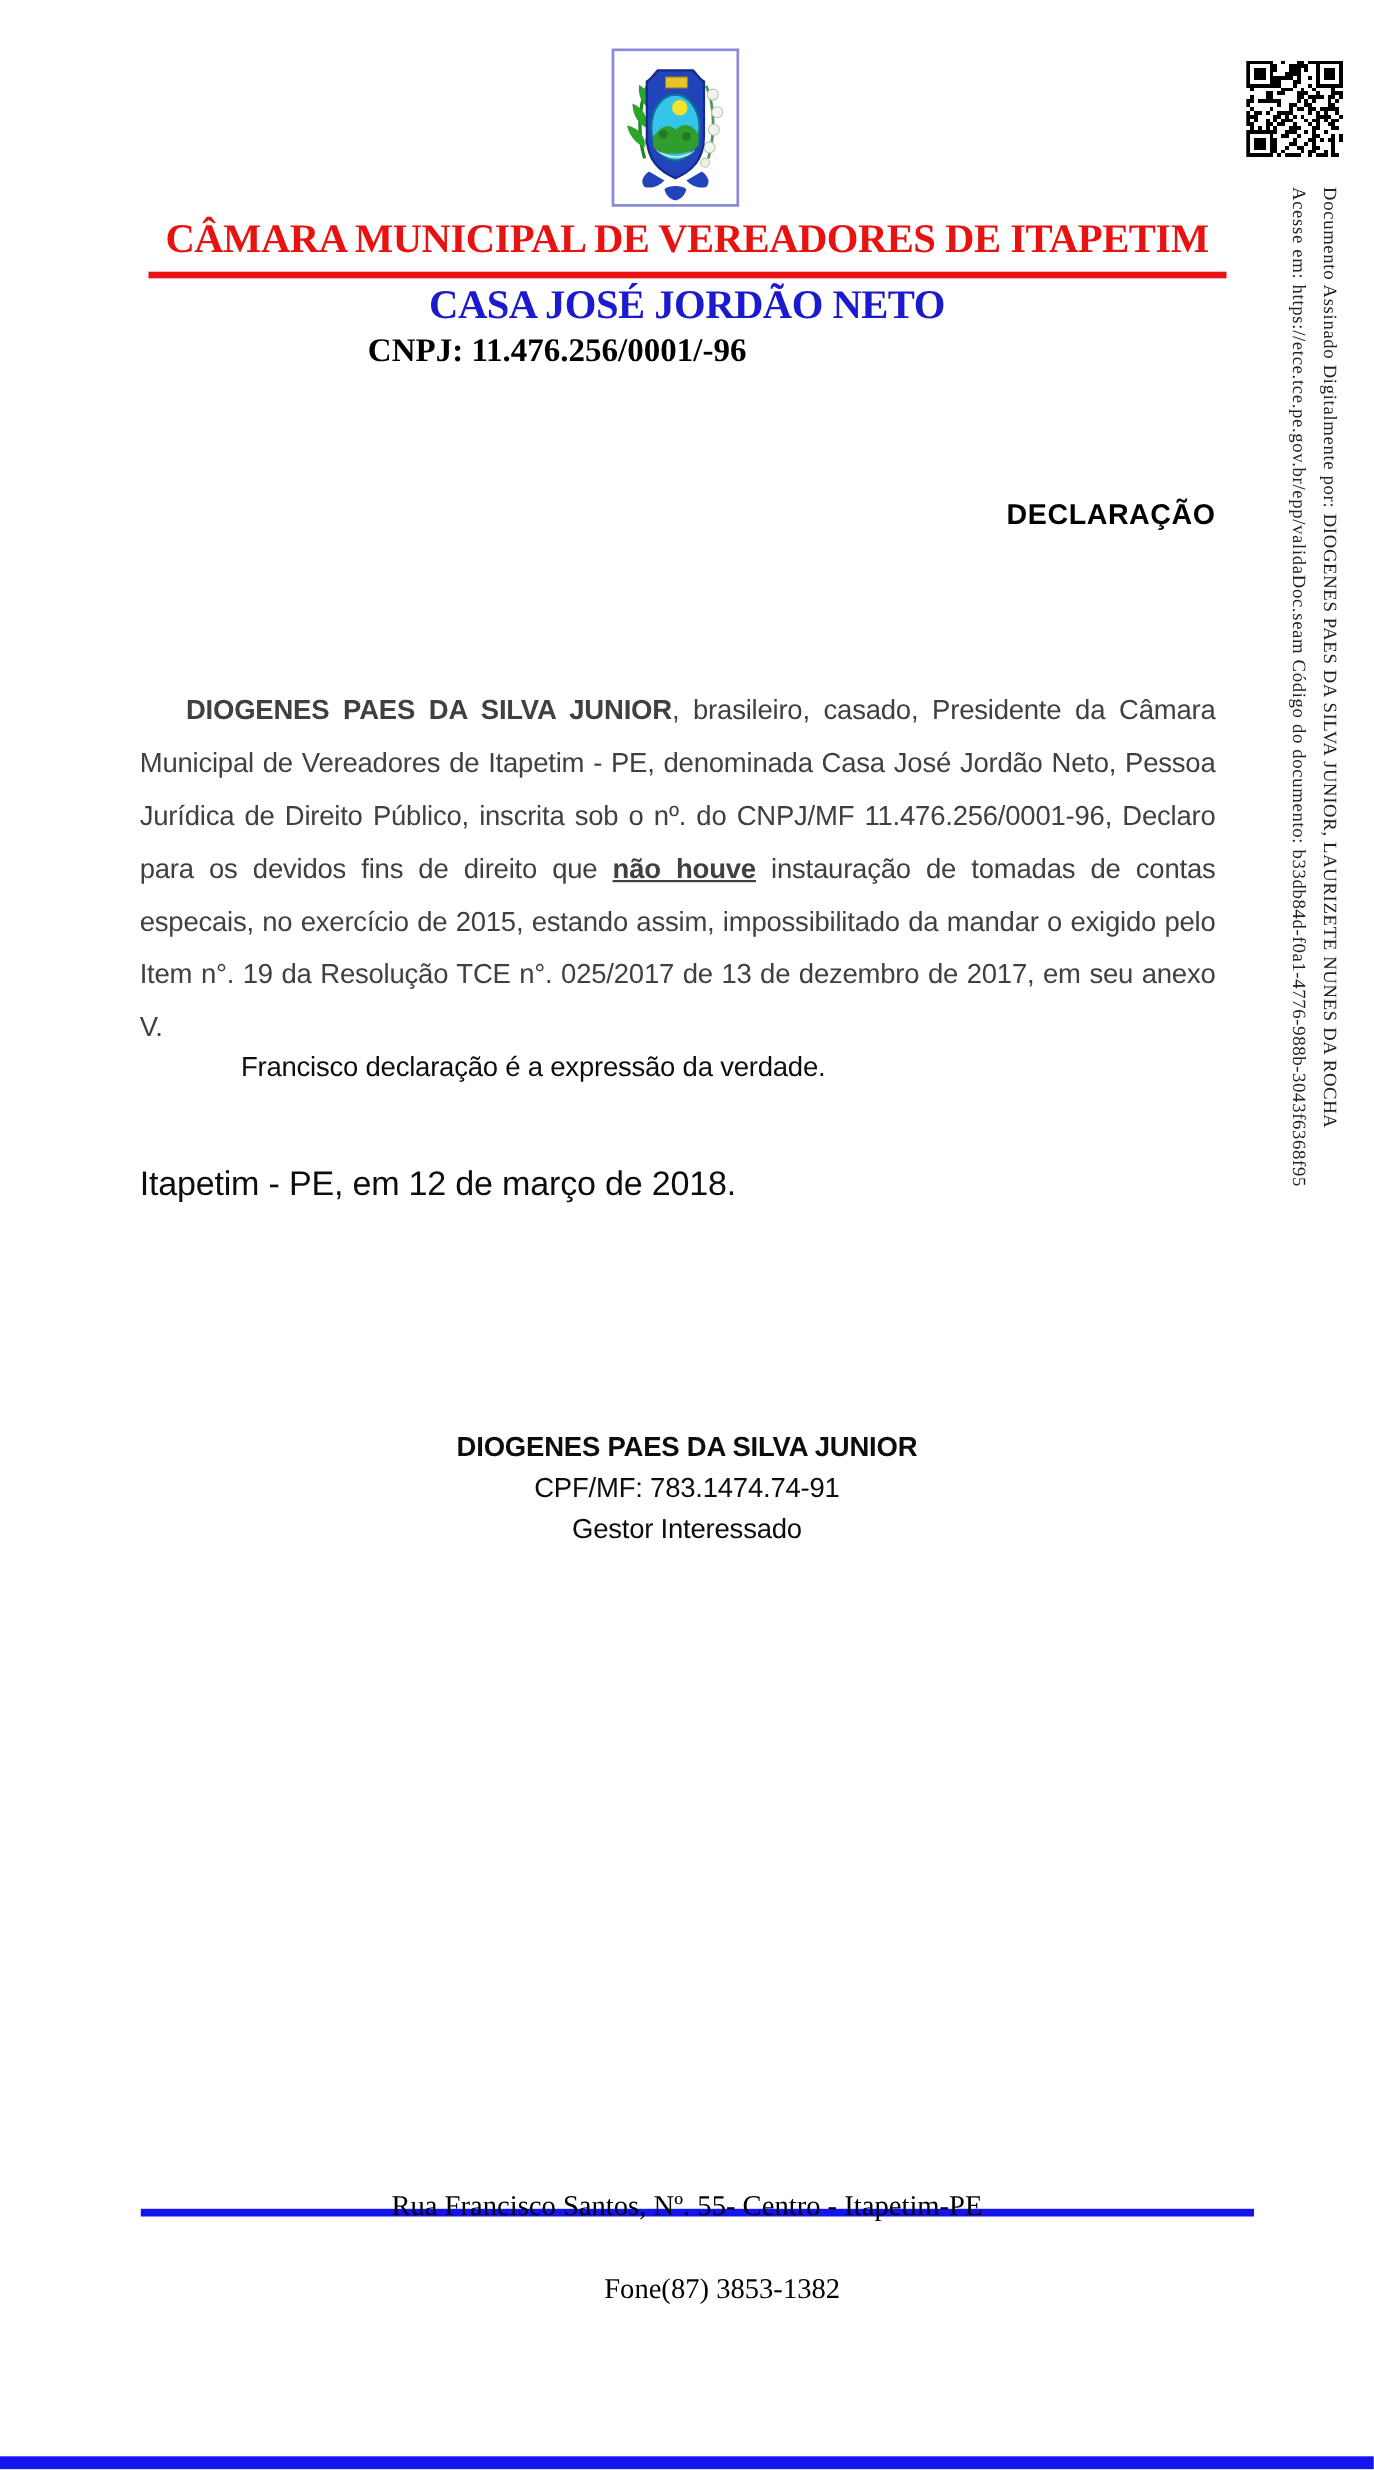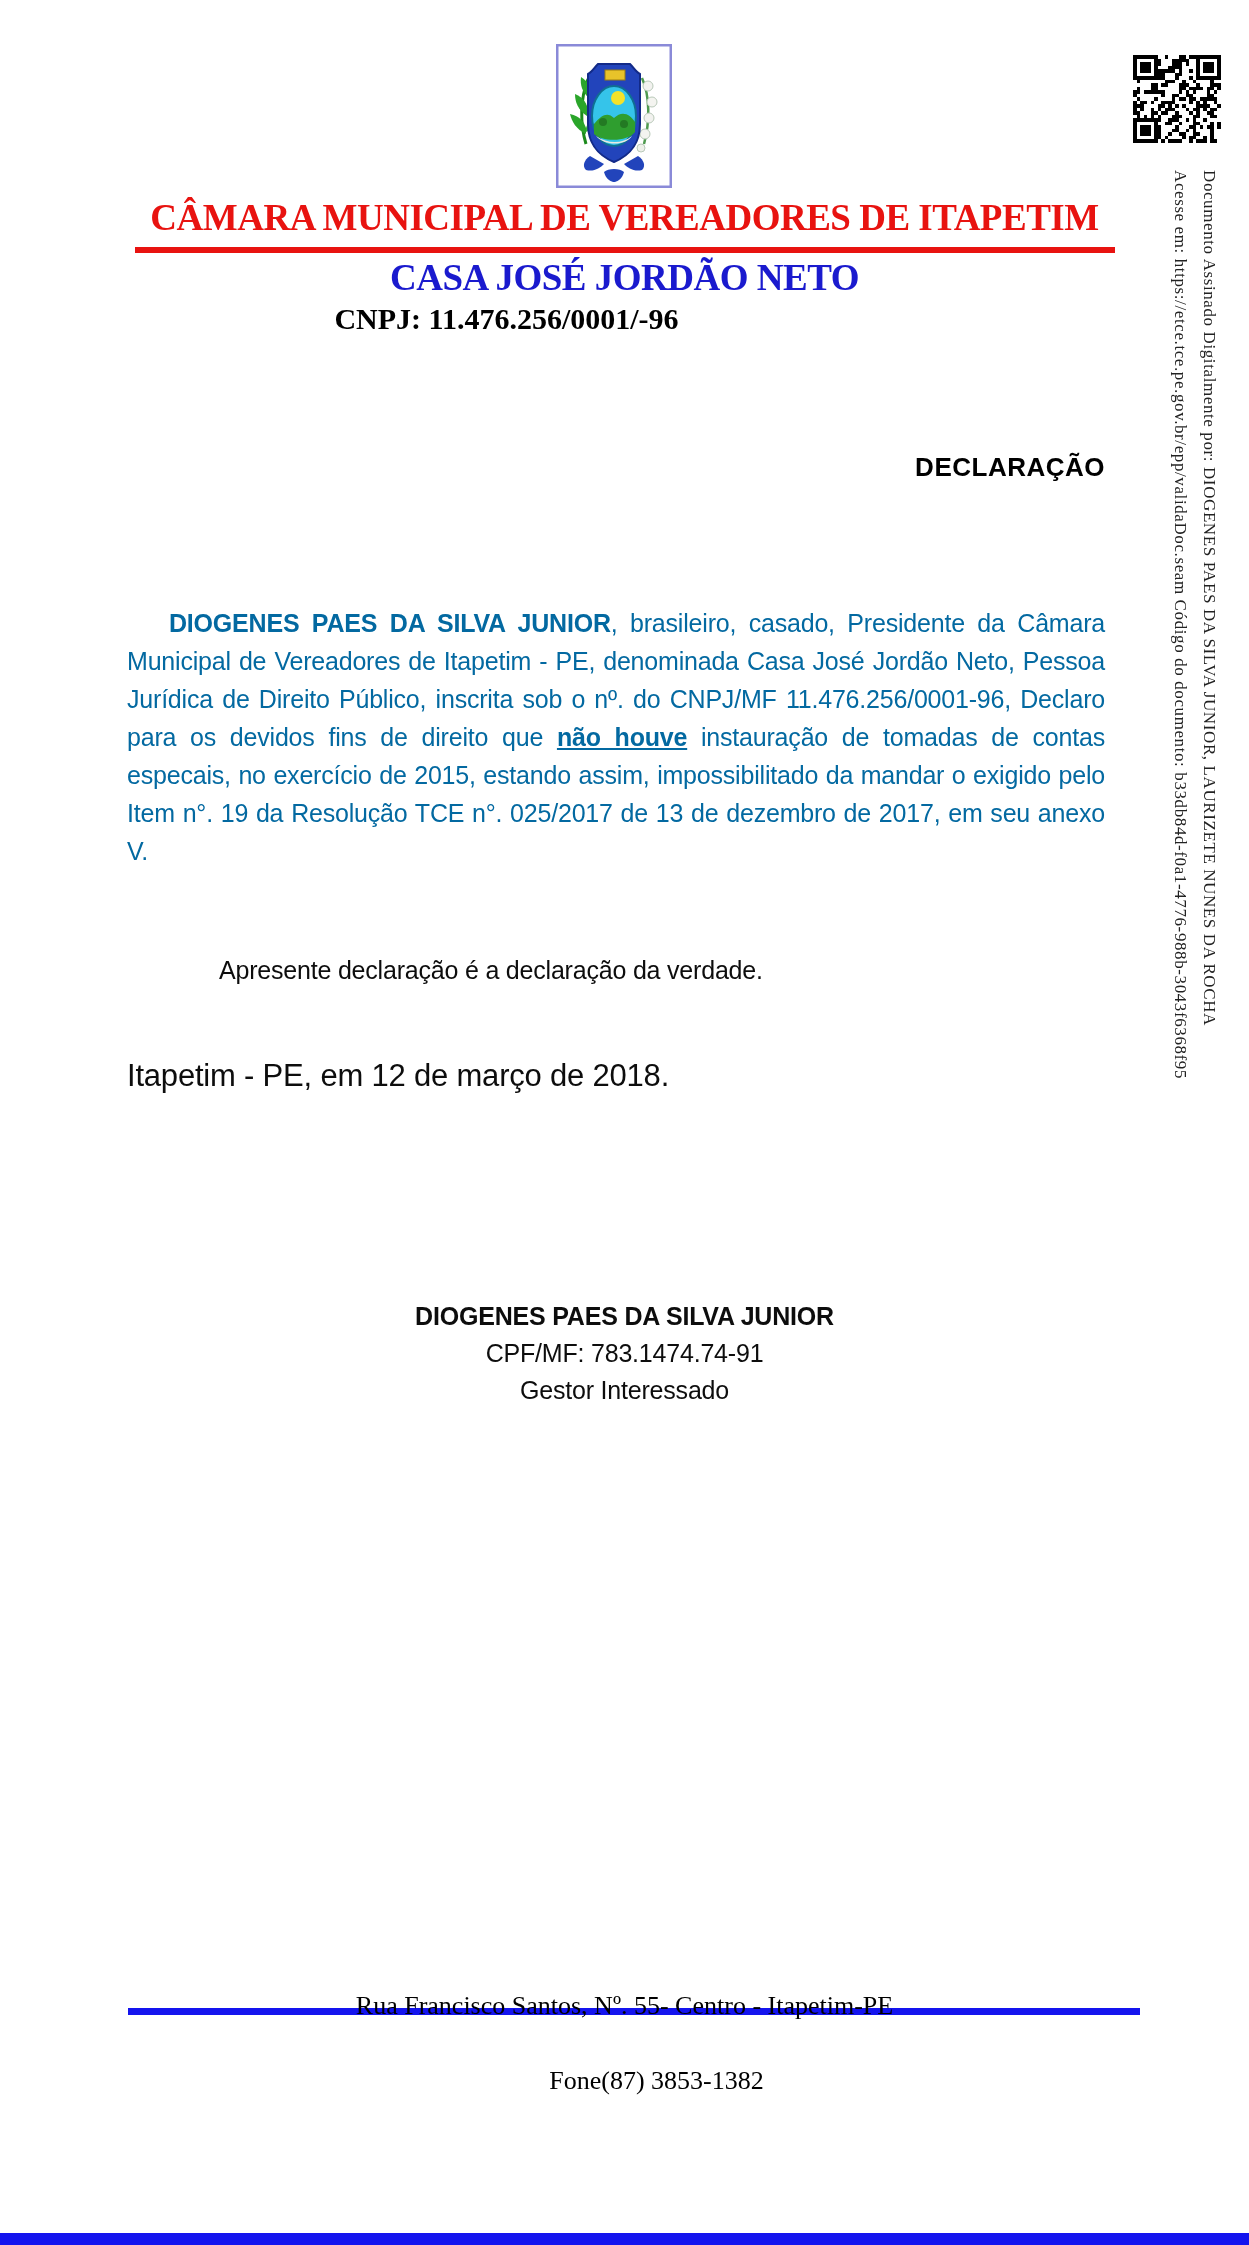--- a/index.html
+++ b/index.html
@@ -37,24 +37,24 @@
     color:#000;
   }
   
   .doc-title{
     position:absolute;left:127px;top:452px;width:978px;
     text-align:right;
     font-size:26px;font-weight:600;letter-spacing:0.5px;
     color:#000;
   }
   .body-par{
-    position:absolute;left:127px;top:604px;width:978px;
-    font-size:25px;line-height:38px;letter-spacing:-0.2px;
+    position:absolute;left:127px;top:622px;width:978px;
+    font-size:25px;line-height:48px;letter-spacing:-0.2px;
     text-align:justify;text-indent:42px;
-    color:#0369a1;margin:0;
+    color:#404040;margin:0;
   }
   .body-par b.name{font-weight:bold;}
   .body-par .emph{font-weight:bold;text-decoration:underline;}
   .closing-par{
     position:absolute;left:219px;top:956px;width:900px;
     font-size:25px;letter-spacing:-0.2px;color:#0d0d0d;margin:0;
   }
   .date-par{
     position:absolute;left:127px;top:1058px;width:978px;
     font-size:31px;letter-spacing:-0.2px;color:#0d0d0d;margin:0;
@@ -349,21 +349,21 @@
 
   <div class="org-title">CÂMARA MUNICIPAL DE VEREADORES DE ITAPETIM</div>
   <div class="red-rule"></div>
   <div class="house-title">CASA JOSÉ JORDÃO NETO</div>
   <div class="cnpj-line">CNPJ: 11.476.256/0001/-96</div>
 
   <div class="doc-title">DECLARAÇÃO</div>
 
   <p class="body-par"><b class="name">DIOGENES PAES DA SILVA JUNIOR</b><span>, brasileiro, casado, Presidente da Câmara Municipal de Vereadores de Itapetim - PE, denominada Casa José Jordão Neto, Pessoa Jurídica de Direito Público, inscrita sob o nº. do CNPJ/MF 11.476.256/0001-96, Declaro para os devidos fins de direito que </span><span class="emph">não houve</span><span> instauração de tomadas de contas especais, no exercício de 2015, estando assim, impossibilitado da mandar o exigido pelo Item n°. 19 da Resolução TCE n°. 025/2017 de 13 de dezembro de 2017, em seu anexo V.</span></p>
 
-  <p class="closing-par">Apresente declaração é a declaração da verdade.</p>
+  <p class="closing-par">Francisco declaração é a expressão da verdade.</p>
 
   <p class="date-par">Itapetim - PE, em 12 de março de 2018.</p>
 
   <div class="sig-block">
     <div class="sig-name">DIOGENES PAES DA SILVA JUNIOR</div>
     <div class="sig-cpf">CPF/MF: 783.1474.74-91</div>
     <div class="sig-role">Gestor Interessado</div>
   </div>
 
   <div class="footer-rule"></div>

